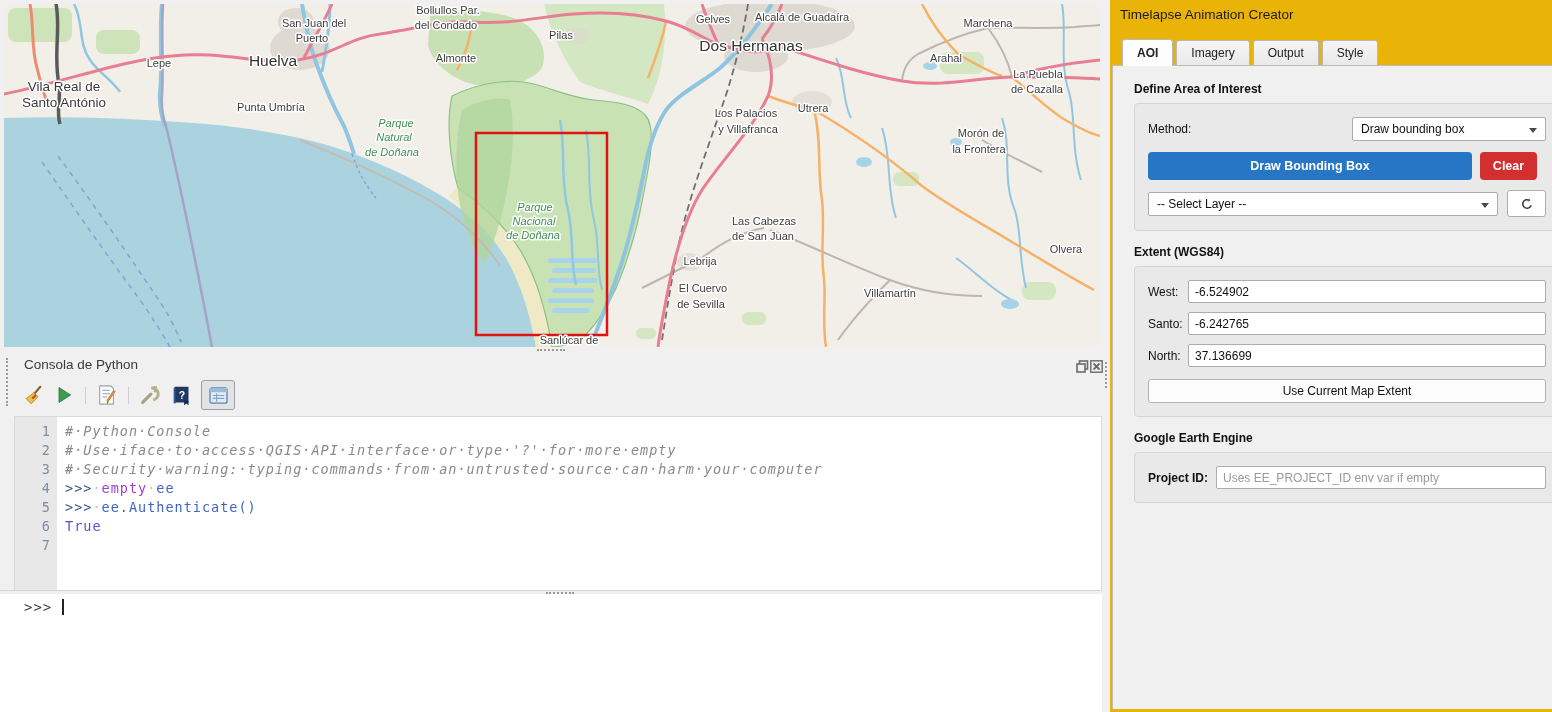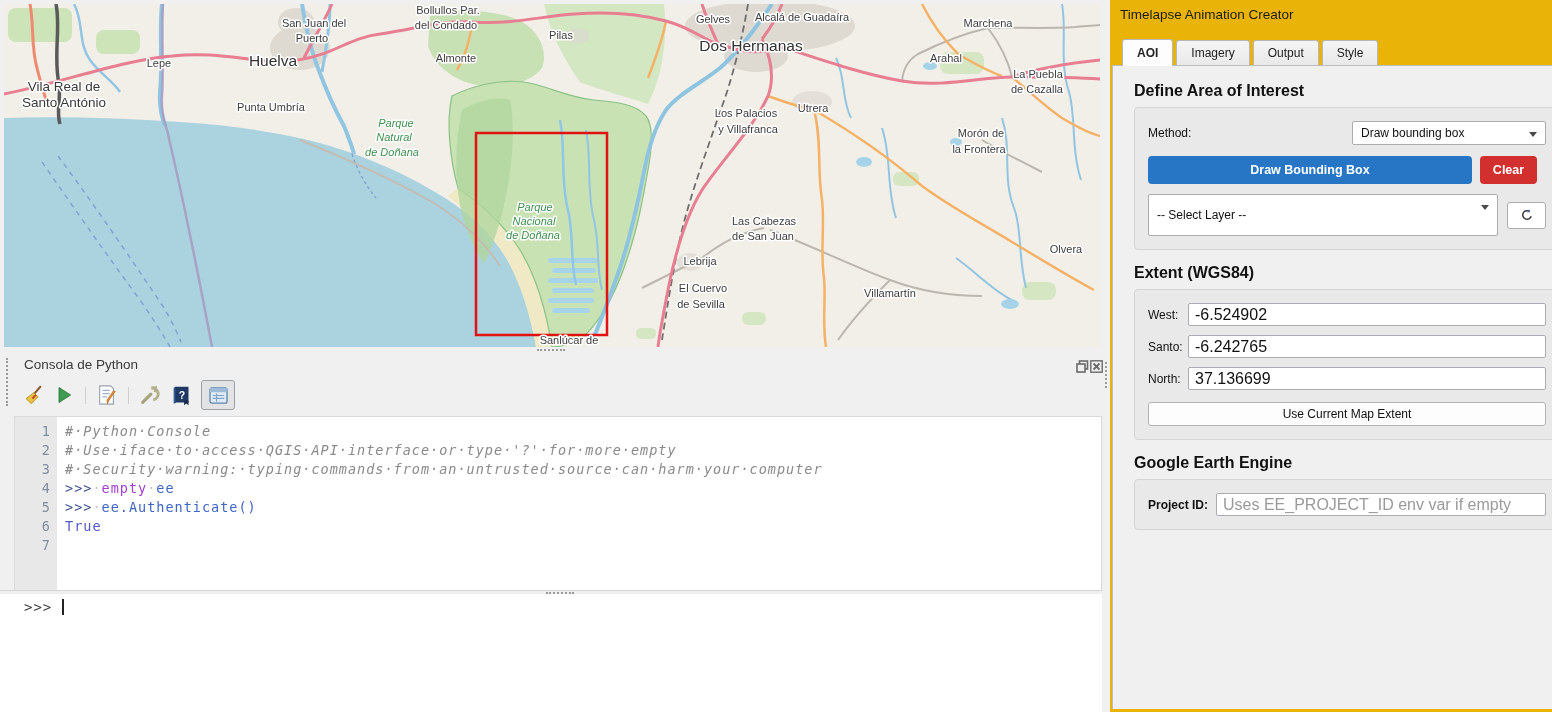--- a/index.html
+++ b/index.html
@@ -54,40 +54,40 @@
 
   
   #panel{position:absolute;left:1110px;top:0;width:442px;height:712px;background:#eab308;}
   #panel-title{padding:7px 0 0 10px;font-size:13.5px;color:#1c1c1c;}
   #tabbar{display:flex;align-items:flex-end;margin:17px 0 0 12px;position:relative;z-index:2;}
   .tab{padding:5px 14px;font-size:12px;color:#222;background:linear-gradient(#f5f5f5,#e9e9e9);
        border:1px solid #b8b8b8;border-bottom:none;border-radius:3px 3px 0 0;margin-right:3px;}
   .tab.active{background:#fdfdfd;font-weight:bold;padding:6px 14px;margin-bottom:-1px;}
   #tabpane{position:relative;margin-left:2px;border-top:1px solid #bdbdbd;border-left:1px solid #bdbdbd;
            background:#f0f0f0;height:644px;padding:14px 0 0 21px;box-sizing:border-box;}
-  .section-label{font-size:16px;font-weight:bold;color:#111;margin:2px 0 7px 0;}
+  .section-label{font-size:12px;font-weight:bold;color:#111;margin:2px 0 7px 0;}
   .groupbox{background:#e9e9e9;border:1px solid #d5d5d5;border-radius:4px;padding:13px;width:426px;
             box-sizing:border-box;margin-bottom:14px;}
   .row{display:flex;align-items:center;}
   .lbl{font-size:12px;color:#111;}
   .combo{background:#fff;border:1px solid #adadad;border-radius:2px;height:24px;display:flex;
          align-items:center;padding:0 8px;font-size:12px;color:#111;box-sizing:border-box;position:relative;}
   .combo .arrow{position:absolute;right:8px;top:10px;width:0;height:0;border-left:4px solid transparent;
         border-right:4px solid transparent;border-top:5px solid #4a4a4a;}
   .btn{border:none;border-radius:4px;color:#fff;font-weight:bold;font-size:12.5px;
        font-family:"Liberation Sans",sans-serif;}
   #btn-draw{width:324px;height:28px;}
   #btn-clear{width:57px;height:28px;}
-  #combo-layer{width:362px;height:42px;margin-top:10px;}
+  #combo-layer{width:362px;height:24px;margin-top:10px;}
   #btn-refresh{width:38px;height:25px;margin:10px 0 0 9px;background:#fff;border:1px solid #adadad;
                border-radius:3px;display:flex;align-items:center;justify-content:center;}
   .ext-row{display:flex;align-items:center;margin-bottom:9px;}
   .ext-row .lbl{width:40px;flex:none;}
   .ext-input,.gee-input{height:23px;border:1px solid #abadb3;border-radius:2px;background:#fff;
-       font-size:16px;color:#111;padding:0 6px;font-family:"Liberation Sans",sans-serif;box-sizing:border-box;}
+       font-size:12px;color:#111;padding:0 6px;font-family:"Liberation Sans",sans-serif;box-sizing:border-box;}
   .ext-input{flex:1;min-width:0;}
   #btn-extent{width:100%;height:24px;margin-top:3px;background:#fdfdfd;border:1px solid #b4b4b4;
               border-radius:3px;font-size:12px;color:#111;font-family:"Liberation Sans",sans-serif;}
   .gee-input{flex:1;min-width:0;margin-left:8px;}
   .gee-input::placeholder{color:#9a9a9a;}
   #method-combo{width:194px;margin-left:auto;}
 </style>
 </head>
 <body>
 

